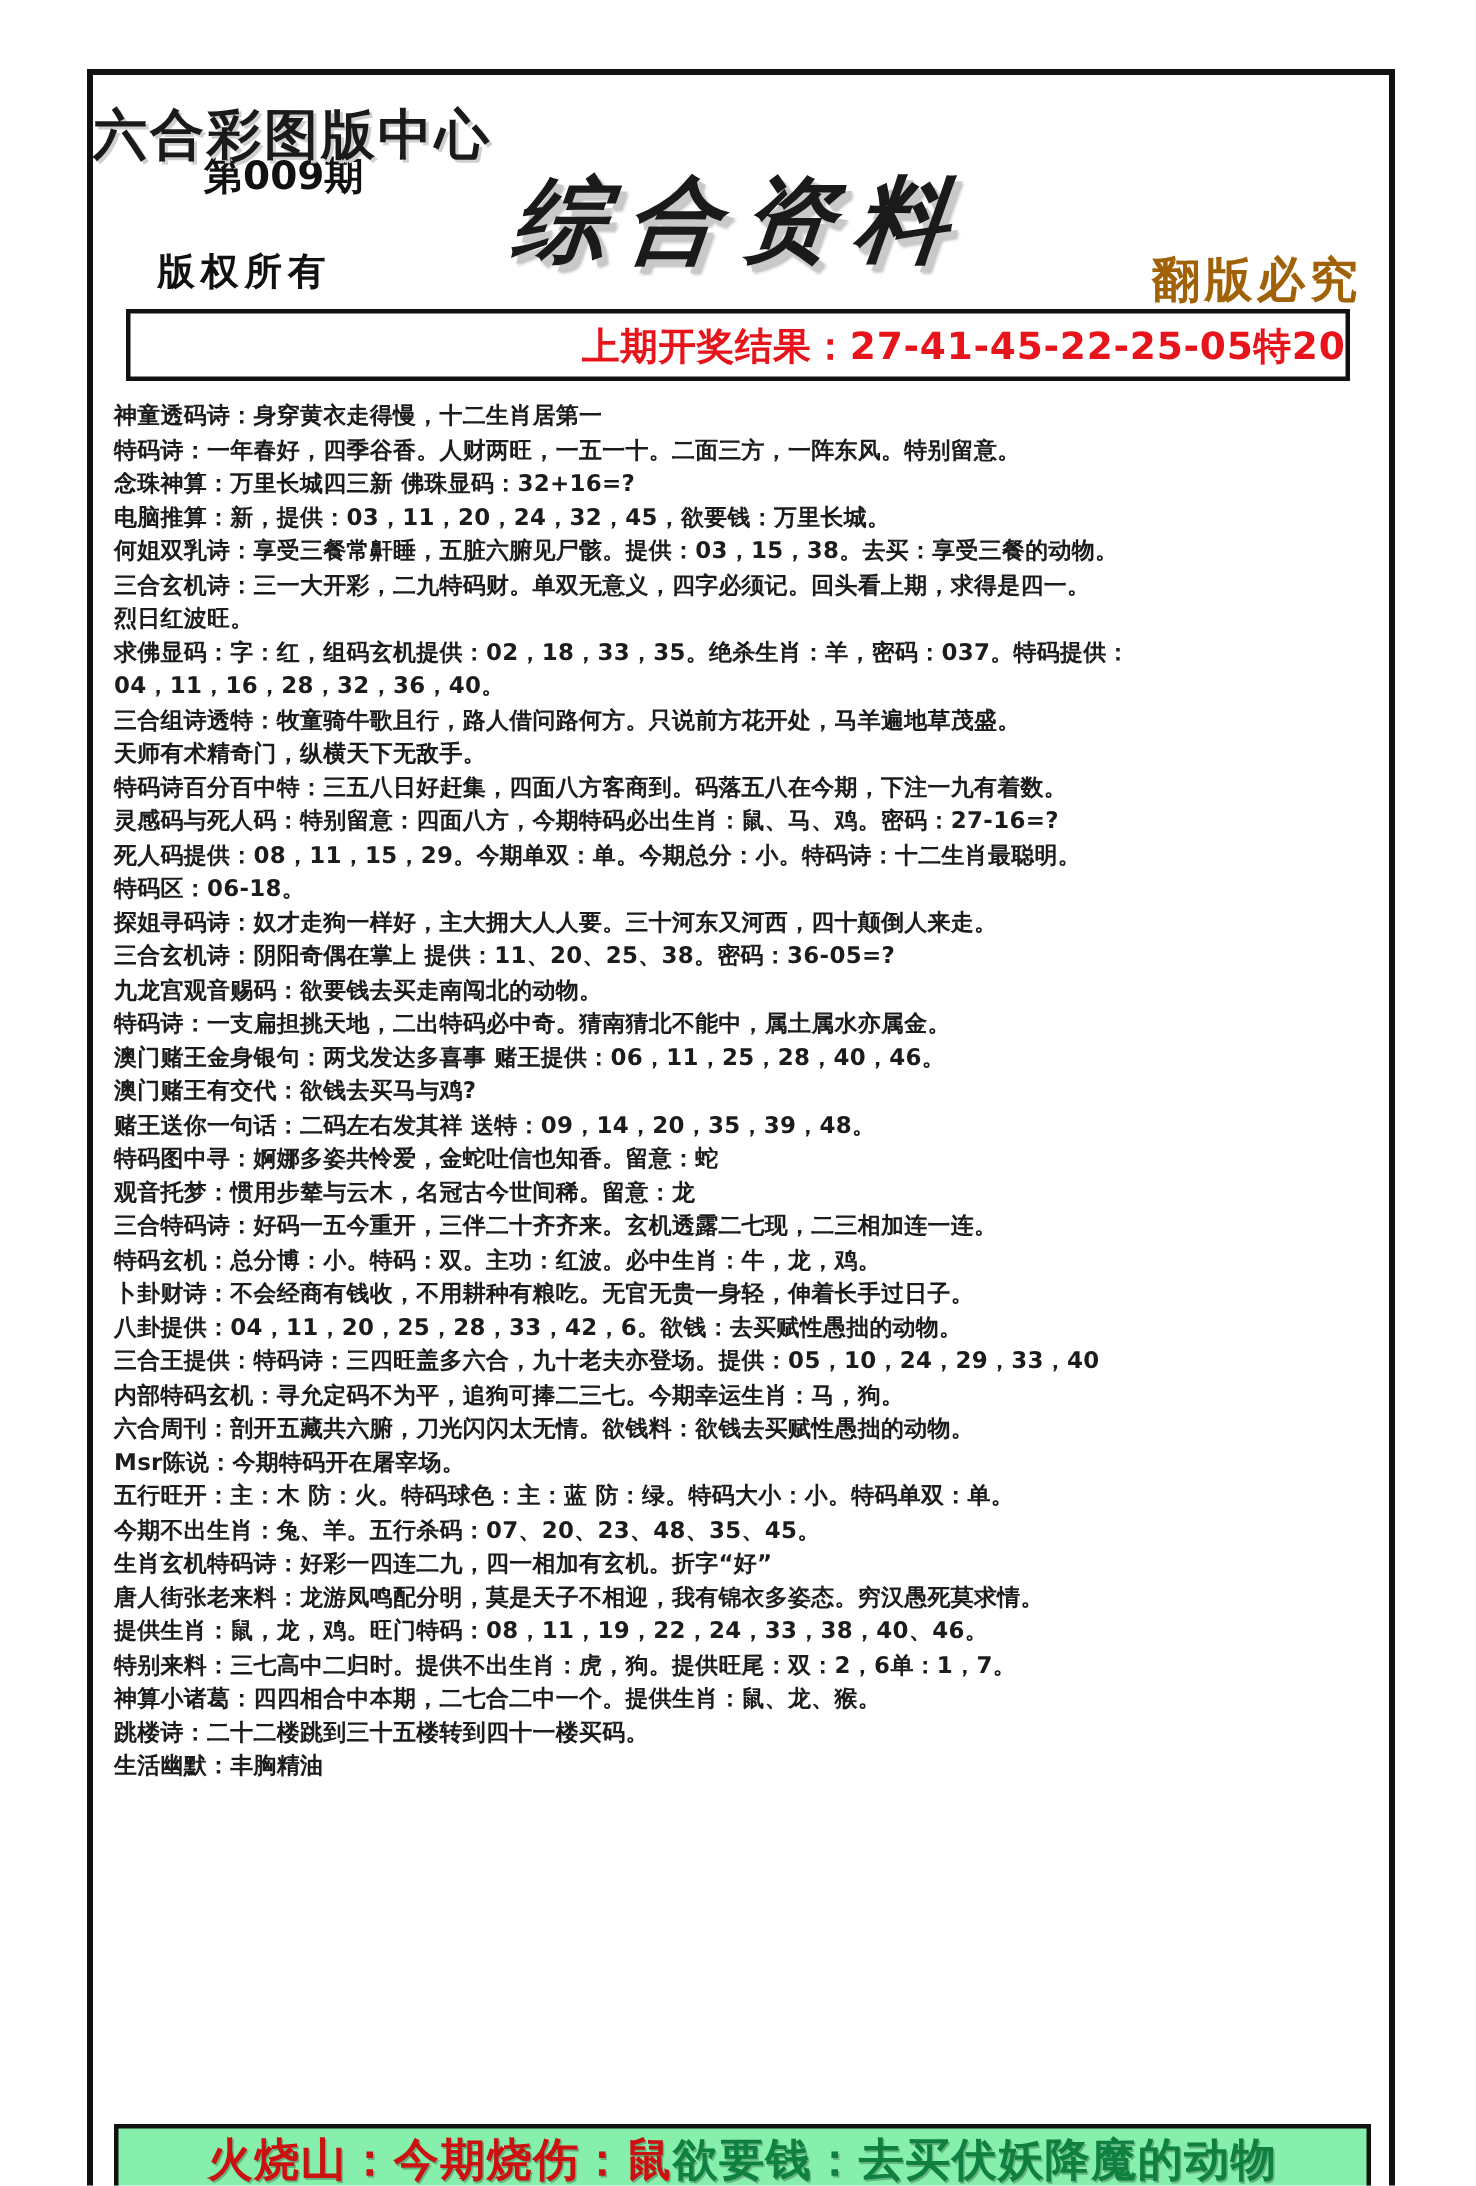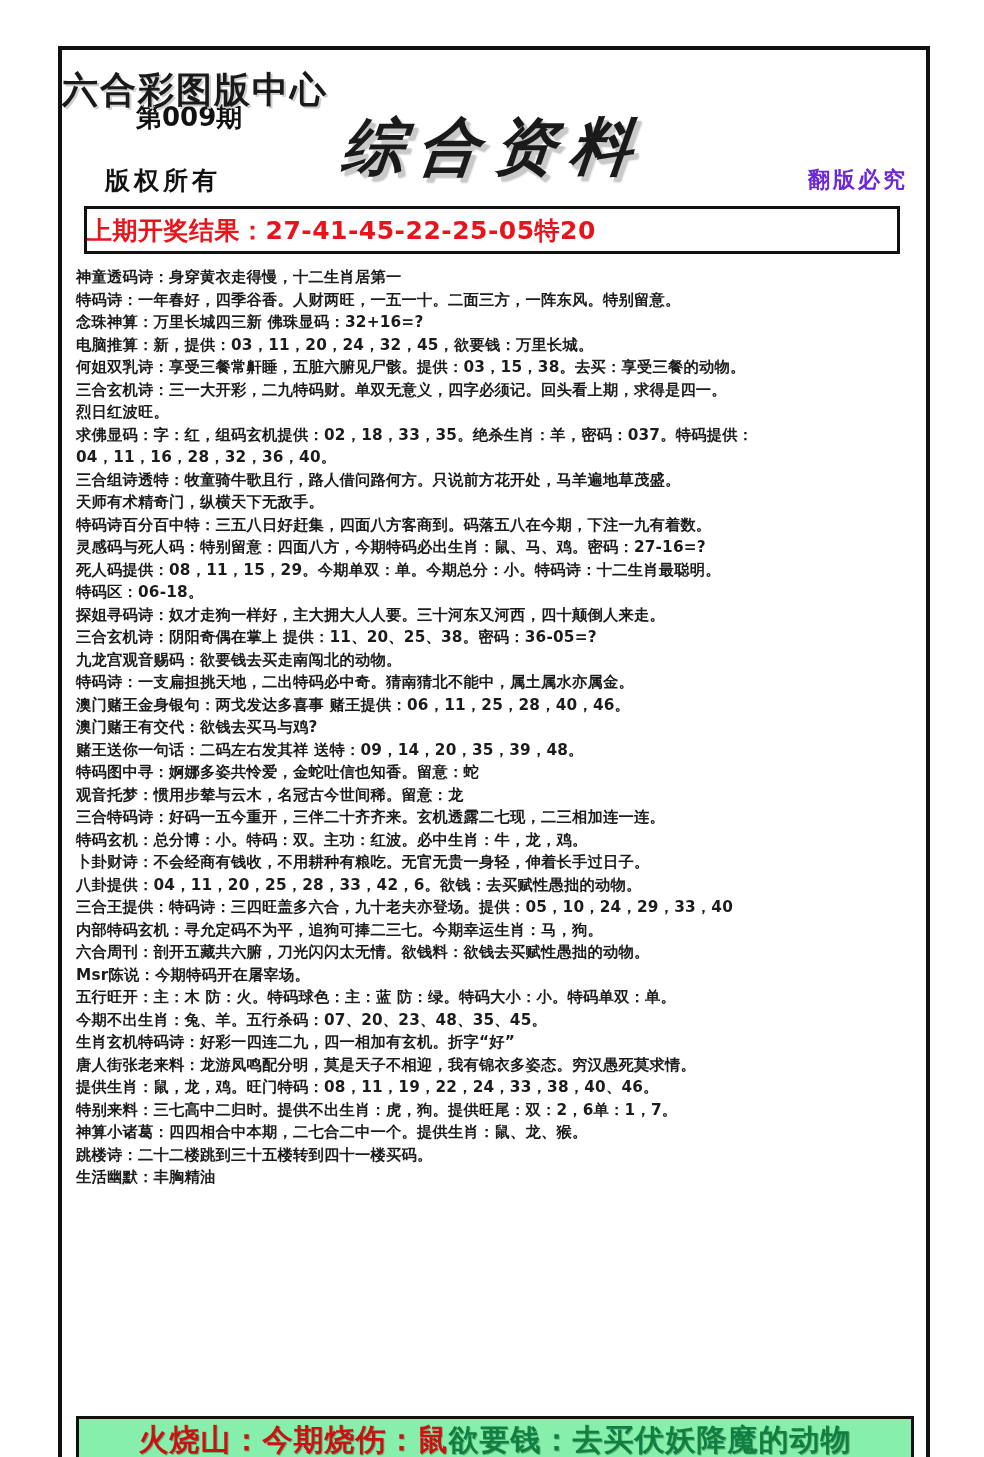--- a/index.html
+++ b/index.html
@@ -49,23 +49,23 @@
     font-size: 25px;
     font-weight: 700;
     color: #111111;
     letter-spacing: 4px;
     white-space: nowrap;
   }
   .copyright-right {
     position: absolute;
     right: 18px;
     top: 115px;
-    font-size: 22px;
-    font-weight: 700;
-    color: #6d28d9;
+    font-size: 32px;
+    font-weight: 700;
+    color: #a16207;
     letter-spacing: 3px;
     white-space: nowrap;
   }
   .brand-title {
     position: absolute;
     left: 0;
     right: 0;
     top: 16px;
     text-align: left;
     font-size: 36px;
@@ -99,21 +99,21 @@
     position: absolute;
     left: 22px;
     top: 156px;
     width: 816px;
     height: 48px;
     border: 3px solid #111111;
     box-sizing: border-box;
     background: #ffffff;
     display: flex;
     align-items: center;
-    justify-content: flex-start;
+    justify-content: flex-end;
   }
   .result-text {
     font-size: 25px;
     font-weight: 700;
     color: #e8141c;
     white-space: nowrap;
     letter-spacing: 0.5px;
   }
 
   

